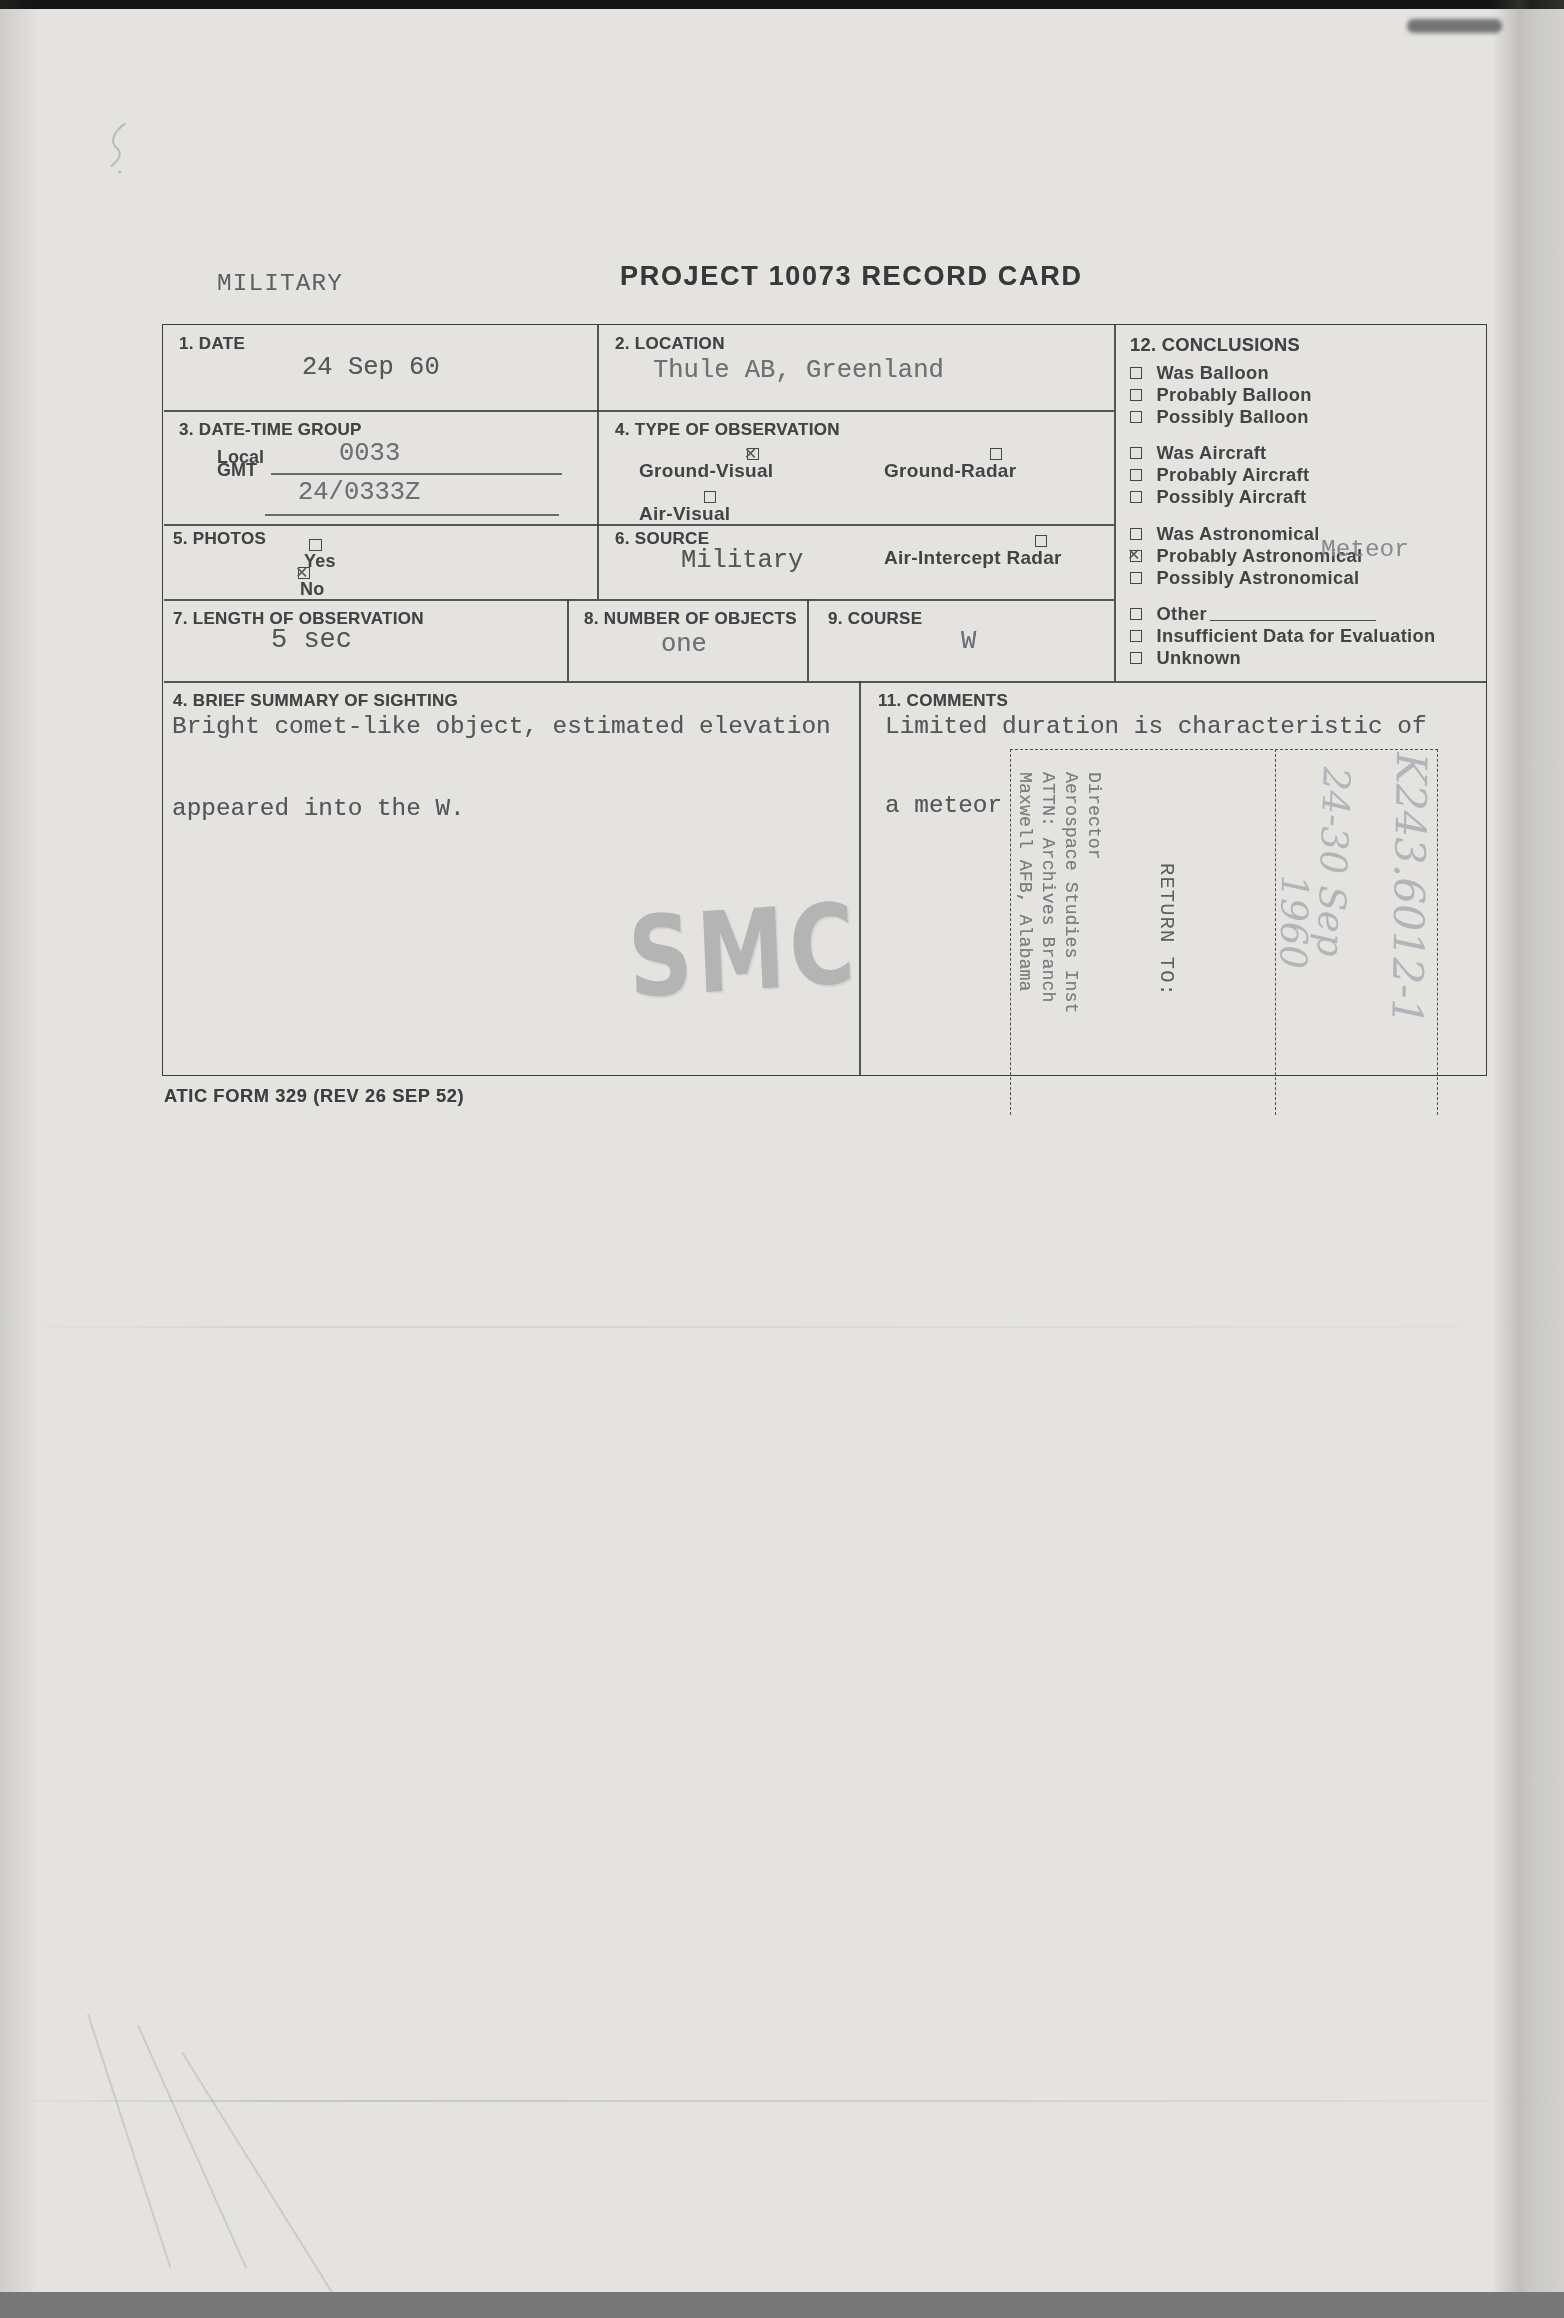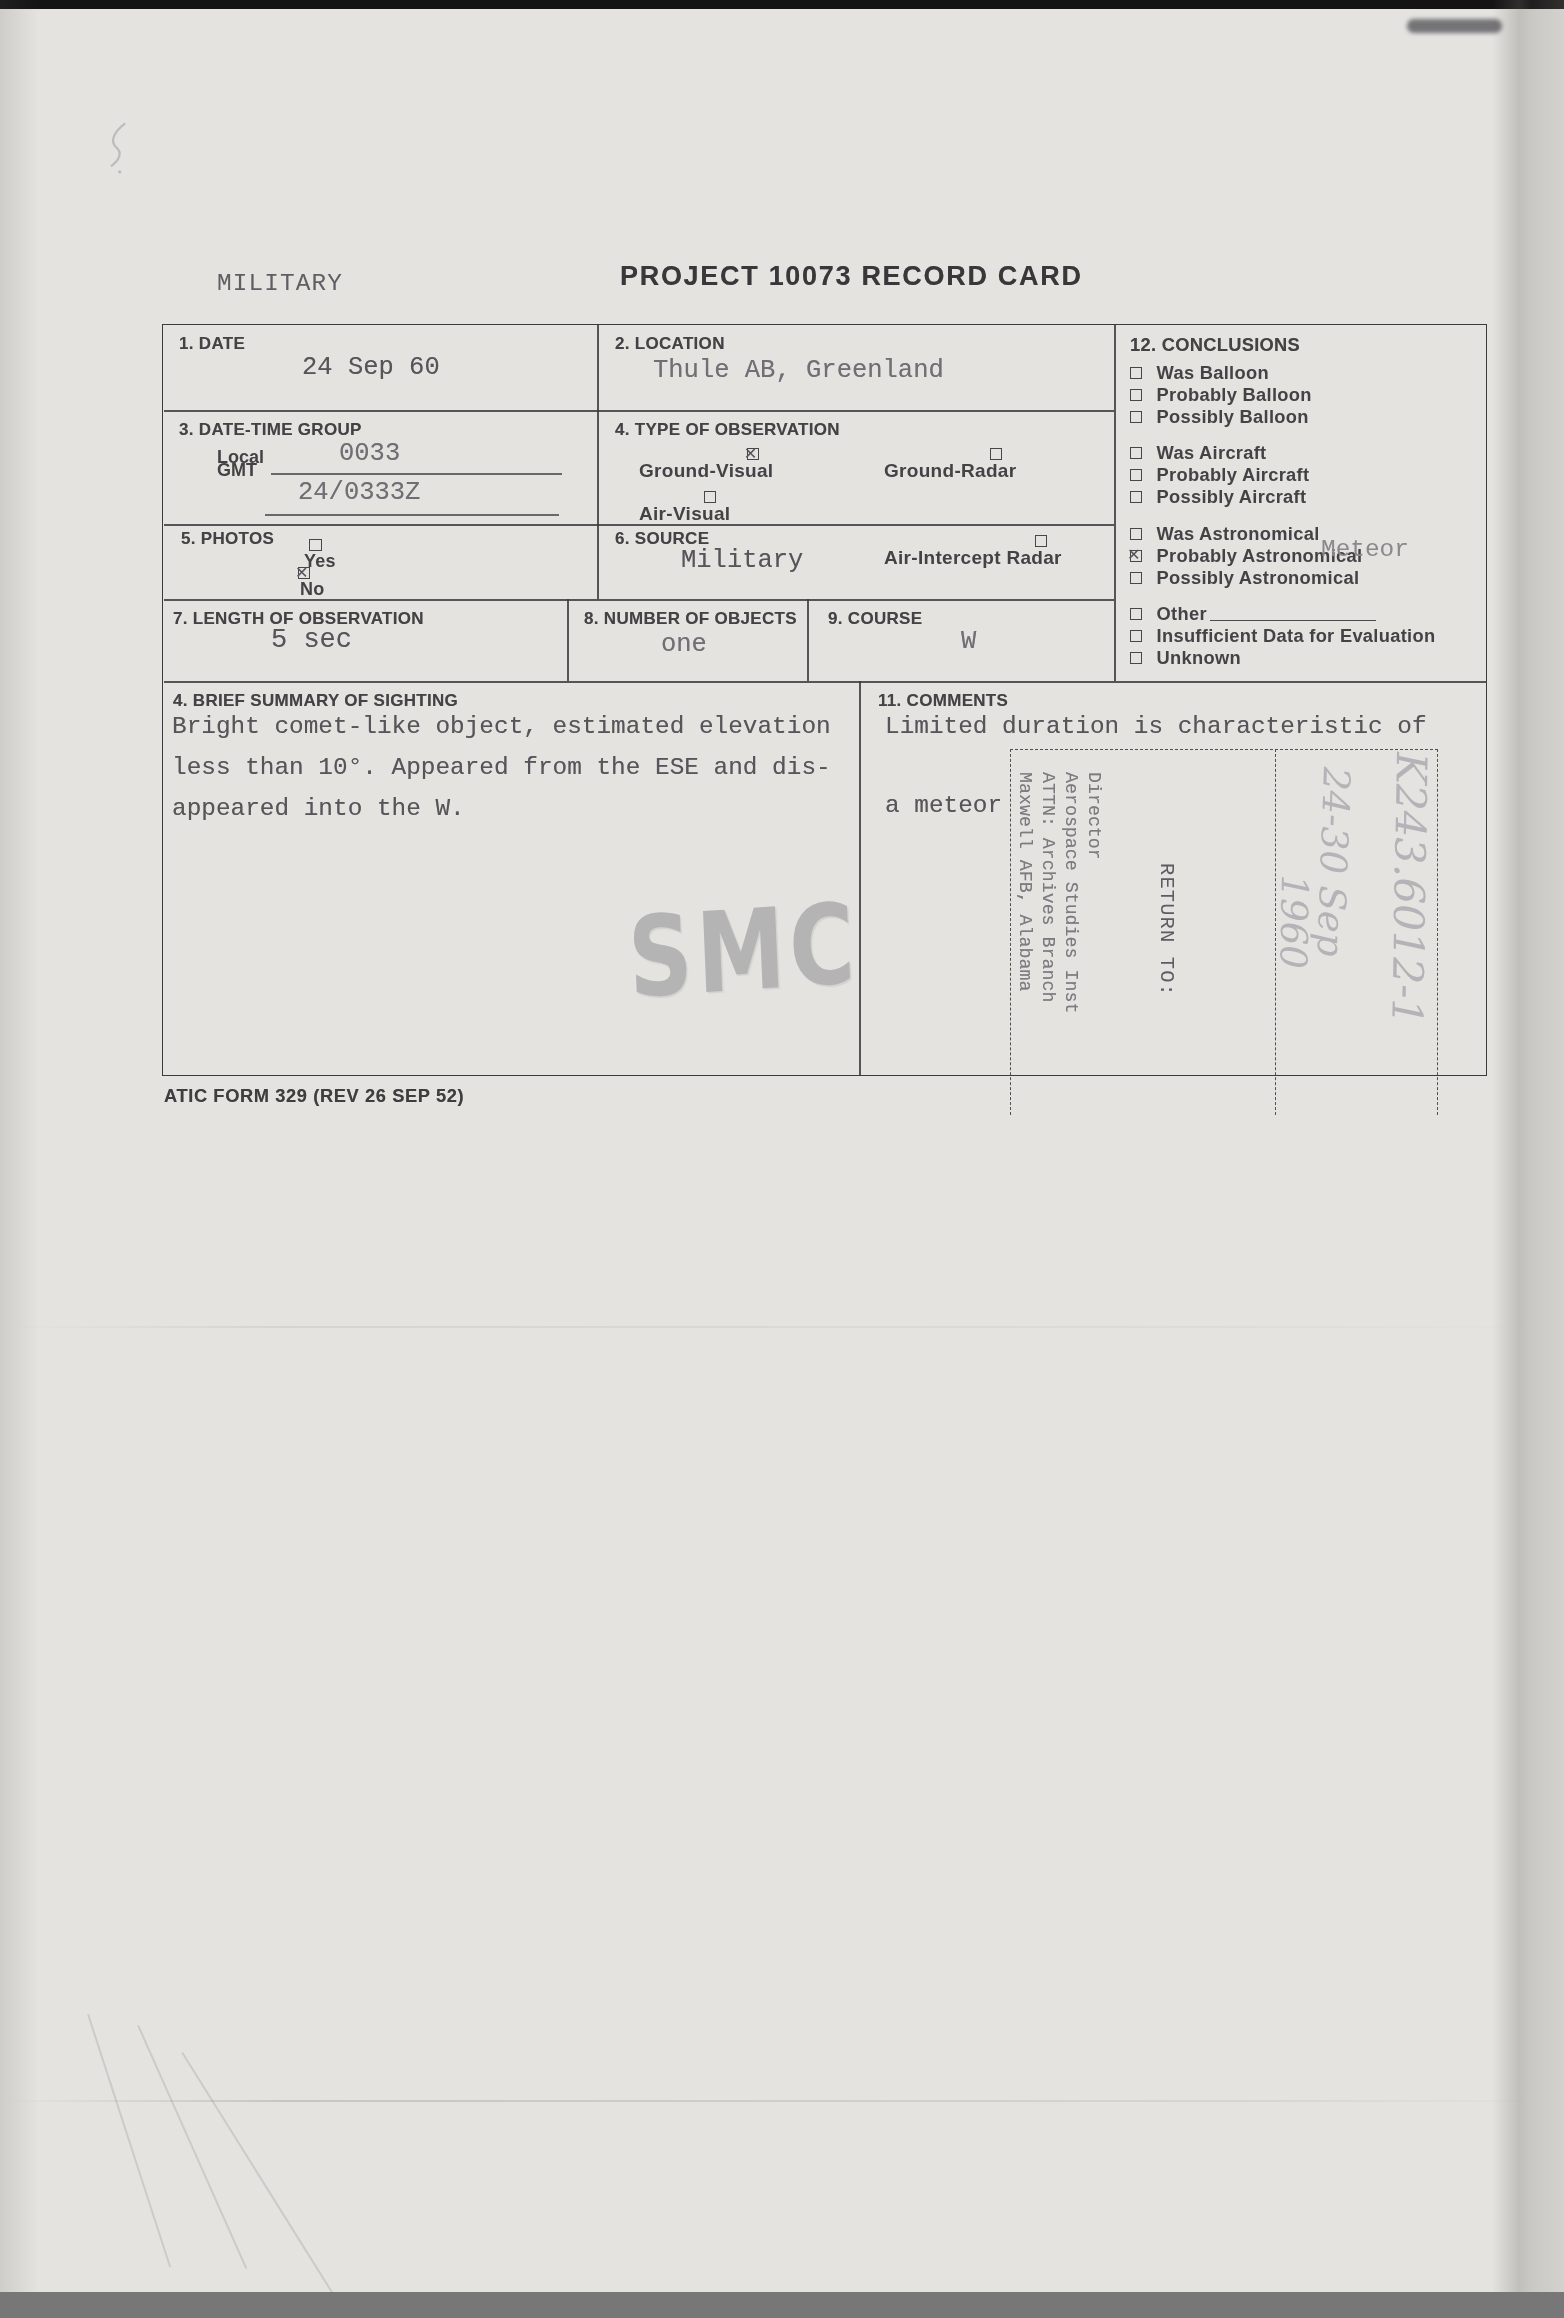--- a/index.html
+++ b/index.html
@@ -120,21 +120,21 @@
   </div>
   <div class="cbrow" style="left:639px;top:491px;">
     <span class="cb"></span>
     <span class="cbl">Air-Visual</span>
   </div>
   <div class="cbrow" style="left:884px;top:491px;margin-top:44px;">
     <span class="cb"></span>
     <span class="cbl">Air-Intercept Radar</span>
   </div>
 
-  <div class="lbl" style="left:181px;top:529px;">5. PHOTOS</div>
+  <div class="lbl" style="left:173px;top:529px;">5. PHOTOS</div>
   <div class="cbrow" style="left:304px;top:539px;">
     <span class="cb"></span>
     <span class="cbl" style="font-size:18px;">Yes</span>
   </div>
   <div class="cbrow" style="left:298px;top:567px;">
     <span class="cb checked"></span>
     <span class="cbl" style="font-size:18px;">No</span>
   </div>
 
   <div class="lbl" style="left:615px;top:529px;">6. SOURCE</div>
@@ -142,21 +142,20 @@
 
   <div class="lbl" style="left:173px;top:609px;">7. LENGTH OF OBSERVATION</div>
   <div class="typed" style="left:271px;top:625px;font-size:27px;">5 sec</div>
   <div class="lbl" style="left:584px;top:609px;">8. NUMBER OF OBJECTS</div>
   <div class="typed faded" style="left:661px;top:630px;">one</div>
   <div class="lbl" style="left:828px;top:609px;">9. COURSE</div>
   <div class="typed faded" style="left:961px;top:627px;">W</div>
 
   <div class="lbl" style="left:173px;top:691px;">4. BRIEF SUMMARY OF SIGHTING</div>
   <div class="typed sm" style="left:172px;top:713px;">Bright comet-like object, estimated elevation</div>
-  <div class="typed sm" style="left:172px;top:754px;">less than 10°. Appeared from the ESE and dis-</div>
   <div class="typed sm" style="left:172px;top:795px;">appeared into the W.</div>
 
   <div class="lbl" style="left:878px;top:691px;">11. COMMENTS</div>
   <div class="typed sm" style="left:885px;top:713px;">Limited duration is characteristic of</div>
   <div class="typed sm" style="left:885px;top:792px;">a meteor</div>
 
   <div class="lbl" style="left:1130px;top:334px;font-size:18.3px;">12. CONCLUSIONS</div>
   <div class="concl">
     <div class="row">
       <span class="cb"></span>

